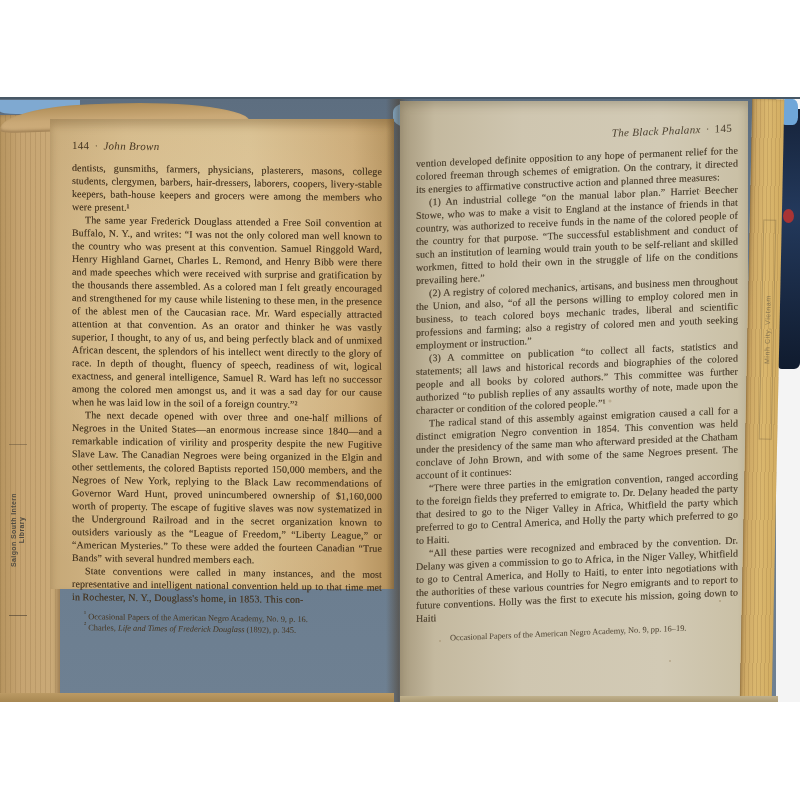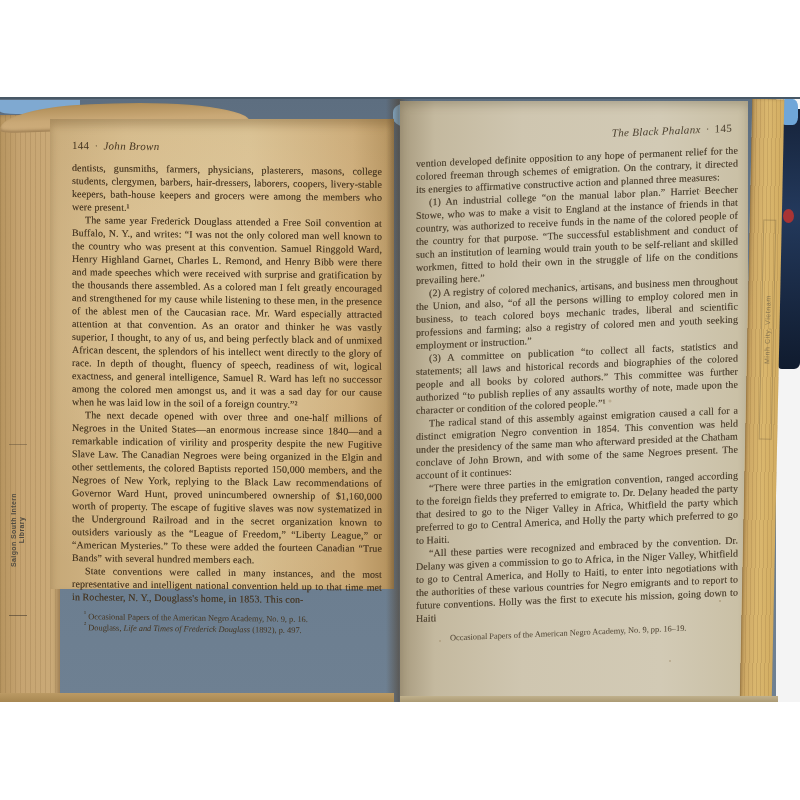--- a/index.html
+++ b/index.html
@@ -147,21 +147,21 @@
         <span class="num">144</span><span class="sep">·</span><span class="title">John Brown</span>
       </div>
       <div class="body-text">
         <p>dentists, gunsmiths, farmers, physicians, plasterers, masons, college students, clergymen, barbers, hair-dressers, laborers, coopers, livery-stable keepers, bath-house keepers and grocers were among the members who were present.¹</p>
         <p class="indent">The same year Frederick Douglass attended a Free Soil convention at Buffalo, N. Y., and writes: “I was not the only colored man well known to the country who was present at this convention. Samuel Ringgold Ward, Henry Highland Garnet, Charles L. Remond, and Henry Bibb were there and made speeches which were received with surprise and gratification by the thousands there assembled. As a colored man I felt greatly encouraged and strengthened for my cause while listening to these men, in the presence of the ablest men of the Caucasian race. Mr. Ward especially attracted attention at that convention. As an orator and thinker he was vastly superior, I thought, to any of us, and being perfectly black and of unmixed African descent, the splendors of his intellect went directly to the glory of race. In depth of thought, fluency of speech, readiness of wit, logical exactness, and general intelligence, Samuel R. Ward has left no successor among the colored men amongst us, and it was a sad day for our cause when he was laid low in the soil of a foreign country.”²</p>
         <p class="indent">The next decade opened with over three and one-half millions of Negroes in the United States—an enormous increase since 1840—and a remarkable indication of virility and prosperity despite the new Fugitive Slave Law. The Canadian Negroes were being organized in the Elgin and other settlements, the colored Baptists reported 150,000 members, and the Negroes of New York, replying to the Black Law recommendations of Governor Ward Hunt, proved unincumbered ownership of $1,160,000 worth of property. The escape of fugitive slaves was now systematized in the Underground Railroad and in the secret organization known to outsiders variously as the “League of Freedom,” “Liberty League,” or “American Mysteries.” To these were added the fourteen Canadian “True Bands” with several hundred members each.</p>
         <p class="indent">State conventions were called in many instances, and the most representative and intelligent national convention held up to that time met in Rochester, N. Y., Douglass's home, in 1853. This con-</p>
       </div>
       <div class="footnotes">
         <p class="fn"><sup>¹</sup><span> Occasional Papers of the American Negro Academy, No. 9, p. 16.</span></p>
-        <p class="fn"><sup>²</sup><span> Douglass, </span><span class="it">Life and Times of Frederick Douglass</span><span> (1892), p. 497.</span></p>
+        <p class="fn"><sup>²</sup><span> Charles, </span><span class="it">Life and Times of Frederick Douglass</span><span> (1892), p. 345.</span></p>
       </div>
     </div>
   </div>
 
   <div class="gutter"></div>
 
   <div class="right-page">
     <div class="content">
       <div class="page-header right-header">
         <span class="title">The Black Phalanx</span><span class="sep">·</span><span class="num">145</span>

